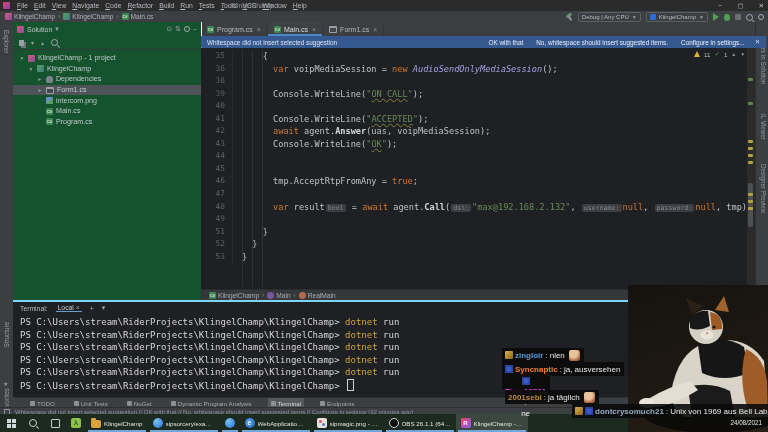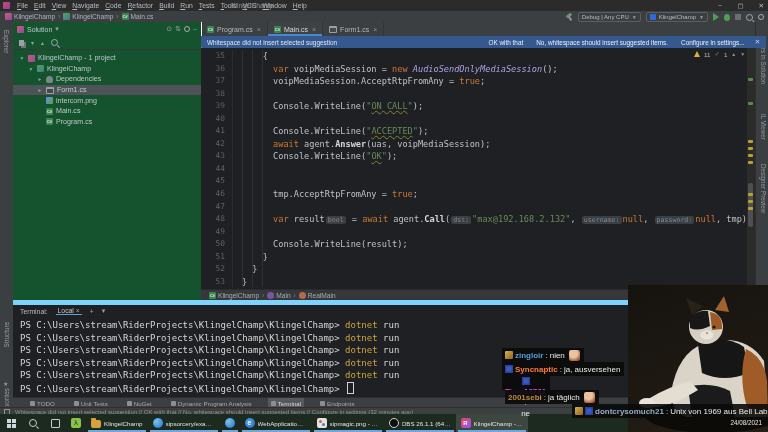--- a/index.html
+++ b/index.html
@@ -106,21 +106,21 @@
 
   
   #rightstrip{left:755px;top:22px;width:13px;height:392px;background:#3c3f41;border-left:1px solid #2e2e2e;}
   #rightstrip .vlabel{left:3.5px;}
 
   
   #ebc{left:201px;top:289px;width:554px;height:11px;background:#35373a;display:flex;align-items:center;gap:3px;
        font-size:6.6px;color:#a6adb3;padding-left:8px;box-sizing:border-box;border-top:1px solid #2b2b2b;}
 
   
-  #terminal{left:13px;top:300px;width:755px;height:97px;background:#1f2023;border-top:5px solid #7dd3fc;}
+  #terminal{left:13px;top:300px;width:755px;height:97px;background:#1f2023;border-top:2px solid #7dd3fc;}
   #term-header{height:12px;display:flex;align-items:center;gap:8px;padding-left:7px;font-size:6.8px;color:#b6bac0;}
   #term-tab-wrap{display:flex;align-items:center;gap:2px;color:#c8ccd0;border-bottom:1px solid #6a9ccf;padding:0 2px;}
   #term-new,#term-dd{color:#9aa0a5;}
   #term-body{padding:2px 0 0 7px;}
   .tl{font-family:"DejaVu Sans Mono",monospace;font-size:9px;height:12.5px;line-height:12.5px;color:#d6d6d6;white-space:pre;}
   .tcmd{color:#cfa43a;}
   .cursor{display:inline-block;width:5px;height:10px;border:1px solid #cfd2d6;vertical-align:-2px;margin-left:2px;}
 
   
   #bottombar{left:13px;top:397px;width:755px;height:10px;background:#3c3f41;border-top:1px solid #2e2e2e;
@@ -341,24 +341,20 @@
     <div id="code-lines" style="position:relative;padding-top:2px;">
         <div class="cl">
           <span class="ln">35</span>
           <span class="code"><span class="tk-p">    {</span></span>
         </div>
         <div class="cl">
           <span class="ln">36</span>
           <span class="code"><span class="tk-p">      </span><span class="tk-kw">var</span><span class="tk-p"> voipMediaSession = </span><span class="tk-kw">new</span><span class="tk-p"> </span><span class="tk-ty">AudioSendOnlyMediaSession</span><span class="tk-p">();</span></span>
         </div>
         <div class="cl">
-          <span class="ln">37</span>
-          <span class="code"><span class="tk-p">      voipMediaSession.AcceptRtpFromAny = </span><span class="tk-kw">true</span><span class="tk-p">;</span></span>
-        </div>
-        <div class="cl">
           <span class="ln">38</span>
           <span class="code"></span>
         </div>
         <div class="cl">
           <span class="ln">39</span>
           <span class="code"><span class="tk-p">      Console.WriteLine(</span><span class="tk-st">"</span><span class="tk-stu">ON CALL</span><span class="tk-st">"</span><span class="tk-p">);</span></span>
         </div>
         <div class="cl">
           <span class="ln">40</span>
         </div>
@@ -389,24 +385,20 @@
           <span class="ln">47</span>
           <span class="code"></span>
         </div>
         <div class="cl">
           <span class="ln">48</span>
           <span class="code"><span class="tk-p">      </span><span class="tk-kw">var</span><span class="tk-p"> result</span><span class="tk-in">bool</span><span class="tk-p"> = </span><span class="tk-kw">await</span><span class="tk-p"> agent.</span><span class="tk-me">Call</span><span class="tk-p">(</span><span class="tk-in">dst:</span><span class="tk-st">"max@192.168.2.132"</span><span class="tk-p">, </span><span class="tk-in">username:</span><span class="tk-kw">null</span><span class="tk-p">, </span><span class="tk-in">password:</span><span class="tk-kw">null</span><span class="tk-p">, tmp);</span></span>
         </div>
         <div class="cl">
           <span class="ln">49</span>
           <span class="code"></span>
-        </div>
-        <div class="cl">
-          <span class="ln">50</span>
-          <span class="code"><span class="tk-p">      Console.WriteLine(result);</span></span>
         </div>
         <div class="cl">
           <span class="ln">51</span>
           <span class="code"><span class="tk-p">    }</span></span>
         </div>
         <div class="cl">
           <span class="ln">52</span>
           <span class="code"><span class="tk-p">  }</span></span>
         </div>
         <div class="cl">

